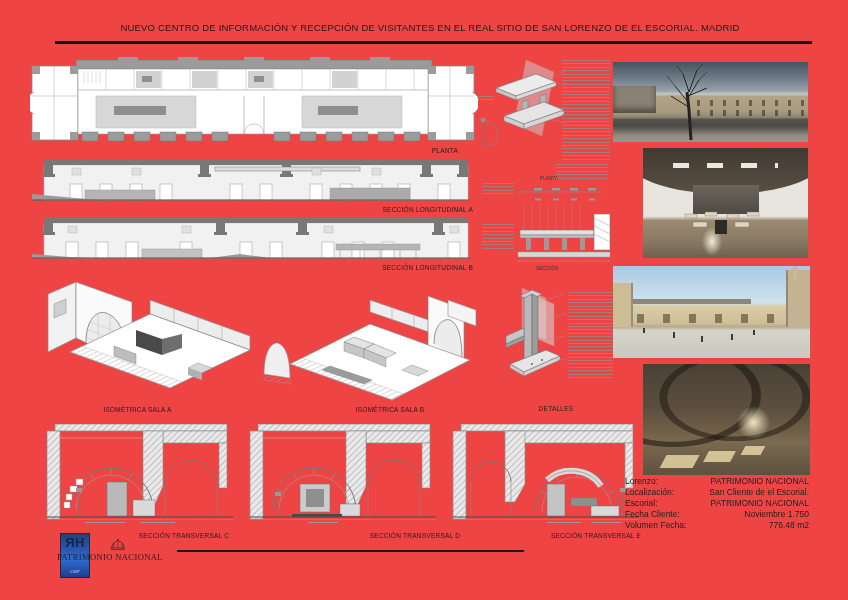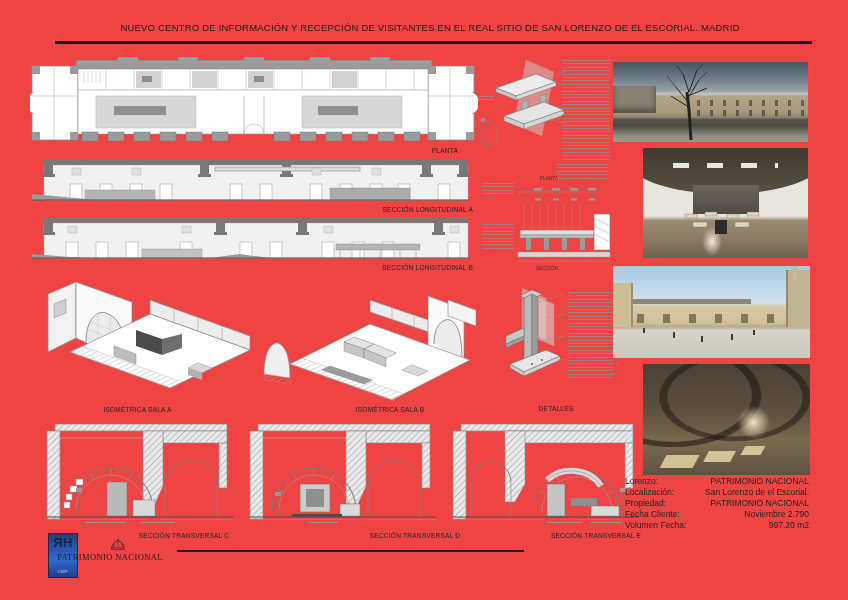--- a/index.html
+++ b/index.html
@@ -36,21 +36,21 @@
   .p4{background:linear-gradient(180deg,#4a4136 0%,#5c4f3e 40%,#6e5d46 58%,#7a6a50 70%,#5e5140 100%);}
   .p4 .arches{position:absolute;inset:0;background:
         radial-gradient(90% 80% at 18% 28%,transparent 0 52%,rgba(25,20,15,.55) 53% 58%,transparent 59%),
         radial-gradient(80% 70% at 55% 30%,transparent 0 50%,rgba(25,20,15,.5) 51% 56%,transparent 57%);}
   .p4 .endglow{position:absolute;left:56%;width:20%;top:38%;height:30%;background:radial-gradient(closest-side,#efe3c2,rgba(239,227,194,0));}
   .p4 .patch1,.p4 .patch2,.p4 .patch3{position:absolute;background:#e6d3a4;opacity:.85;transform:skewX(-28deg);}
   .p4 .patch1{left:12%;bottom:6%;width:20%;height:12%;}
   .p4 .patch2{left:38%;bottom:12%;width:16%;height:10%;}
   .p4 .patch3{left:60%;bottom:18%;width:12%;height:8%;}
   
-  #rh-logo{position:absolute;left:48px;top:533px;width:30px;height:45px;
+  #rh-logo{position:absolute;left:60px;top:533px;width:30px;height:45px;
       background:linear-gradient(180deg,#26406f 0%,#2a59b4 38%,#2f6bd4 58%,#1e3f8d 100%);
       border:1px solid #1b2a4a;box-sizing:border-box;text-align:center;}
   #rh-logo .big{font-weight:bold;font-size:13px;color:#12254d;line-height:17px;letter-spacing:.5px;}
   #rh-logo .sub{font-size:4px;color:#cfd9ef;position:absolute;bottom:3px;left:0;right:0;text-align:center;letter-spacing:.5px;}
   #footer-org{position:absolute;left:52px;top:552px;width:116px;text-align:center;
       font-family:"Liberation Serif",serif;font-size:8.5px;letter-spacing:.4px;color:#222;}
   
   #info-block{position:absolute;left:625px;top:476px;width:184px;font-size:8.5px;line-height:11px;color:#222;}
   #info-block .row{display:flex;justify-content:space-between;}
 </style>
@@ -588,33 +588,33 @@
     <div class="patch3"></div>
   </div>
 
   <div id="info-block">
     <div class="row">
       <span>Lorenzo:</span>
       <span>PATRIMONIO NACIONAL</span>
     </div>
     <div class="row">
       <span>Localización:</span>
-      <span>San Lorenzo de el Escorial.</span>
+      <span>San Cliente de el Escorial.</span>
     </div>
     <div class="row">
-      <span>Propiedad:</span>
+      <span>Escorial:</span>
       <span>PATRIMONIO NACIONAL</span>
     </div>
     <div class="row">
       <span>Fecha Cliente:</span>
-      <span>Noviembre 2.790</span>
+      <span>Noviembre 1.750</span>
     </div>
     <div class="row">
       <span>Volumen Fecha:</span>
-      <span>997.20 m2</span>
+      <span>776.48 m2</span>
     </div>
   </div>
 
   <div id="rh-logo">
     <div class="big">ЯH</div>
     <div class="sub">CMP</div>
   </div>
   <svg class="abs" style="left:109px;top:538px;" width="18" height="13" viewBox="0 0 18 13">
     <path d="M3,10 Q3,4 9,3 Q15,4 15,10" fill="none" stroke="#333" stroke-width="0.9"></path>
     <line x1="9" y1="3" x2="9" y2="1" stroke="#333" stroke-width="0.8"></line>

